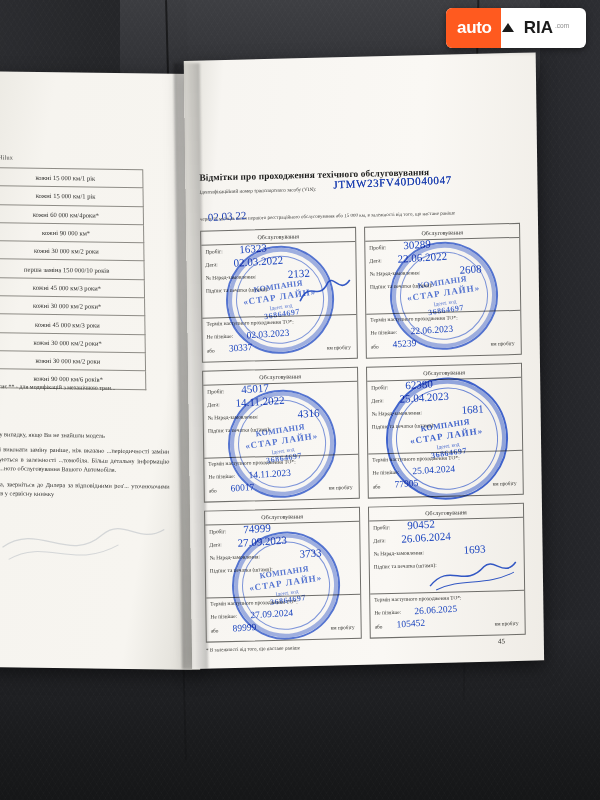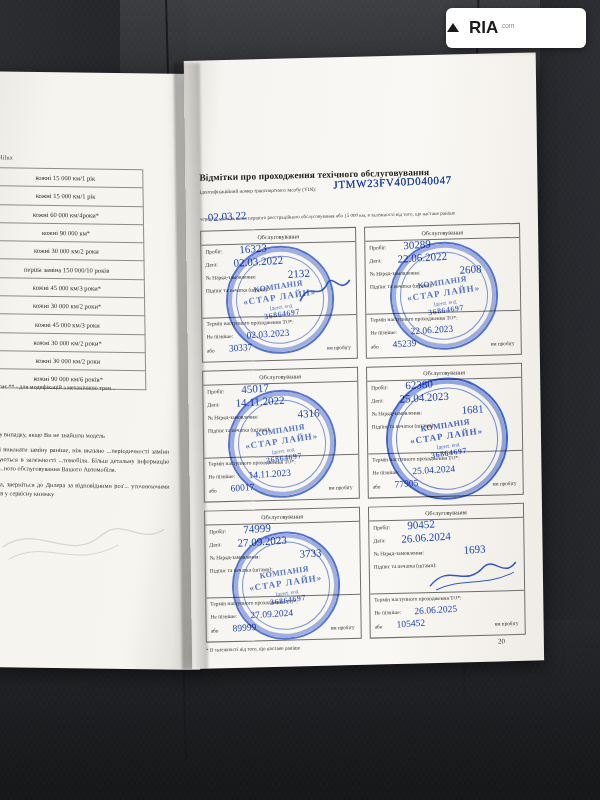--- a/index.html
+++ b/index.html
@@ -356,25 +356,26 @@
             <svg class="sig" style="left:58px;top:52px;width:90px;height:34px" viewBox="0 0 90 34">
               <path d="M2 28 C22 4, 36 32, 56 10 C66 0, 76 22, 88 6" stroke="#1d46bf" stroke-width="1.5" fill="none"></path>
               <path d="M8 32 C34 20, 58 30, 86 16" stroke="#1d46bf" stroke-width="1" fill="none"></path>
             </svg>
           </div>
         </div>
 
       </div>
 
       <div class="footnote">* В залежності від того, що настане раніше</div>
-      <div class="pageno">20</div>
+      <div class="pageno">45</div>
     </div>
   </div>
 
   <div class="logo">
+    <div class="lhs">auto</div>
     <div class="star"></div>
     <div class="rhs">
       <span>RIA</span>
       <span class="dotcom">.com</span>
     </div>
   </div>
 
 </div>
 
 </body></html>

